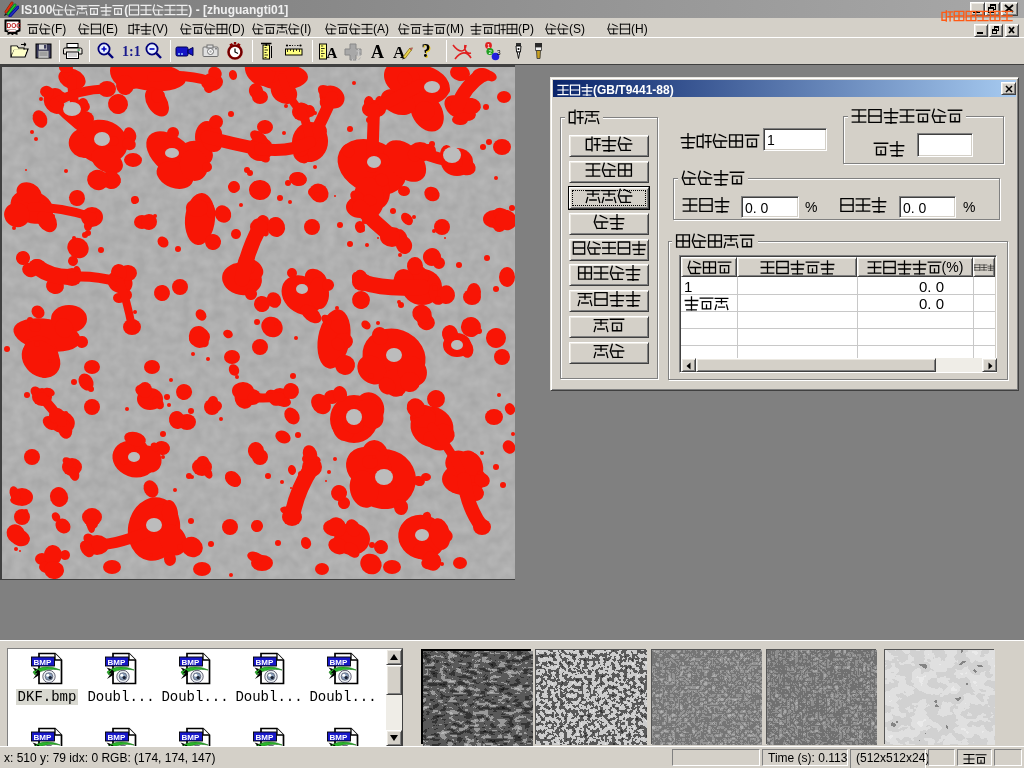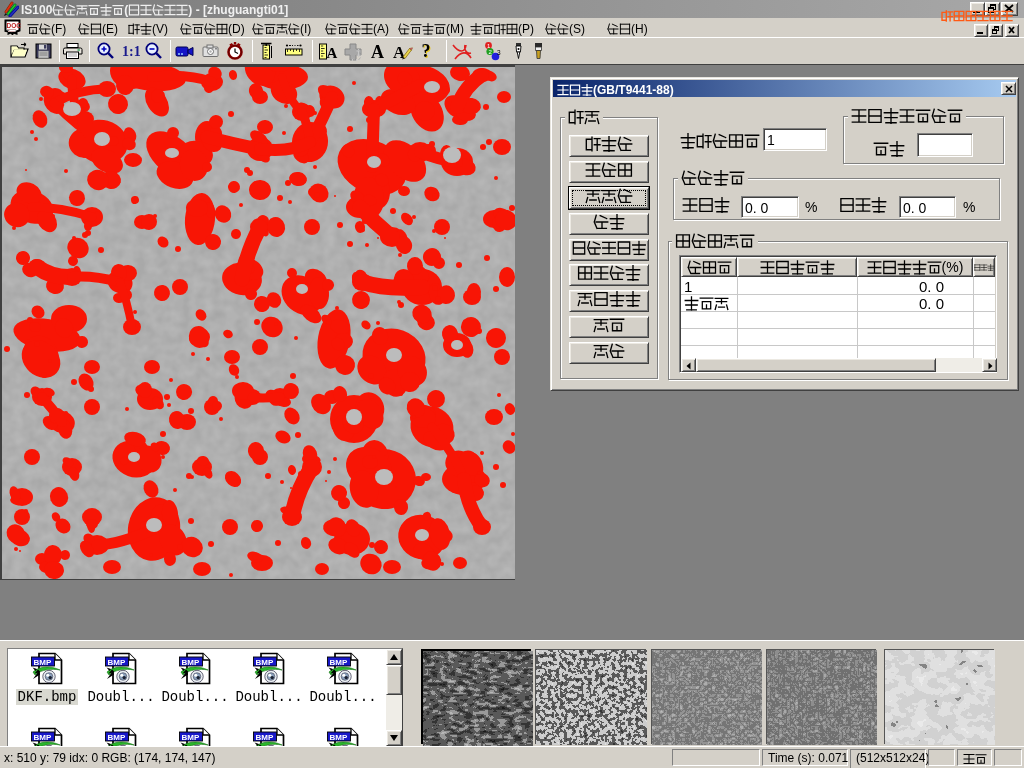--- a/index.html
+++ b/index.html
@@ -1095,20 +1095,20 @@
       <rect width="110" height="95" fill="#888"></rect>
       <rect width="110" height="95" filter="url(#t4)"></rect>
     </svg></div>
 <div class="abs" style="left:884px;top:649px;width:110px;height:95px;border:1px solid #555"><svg width="110" height="95">
       <rect width="110" height="95" fill="#888"></rect>
       <rect width="110" height="95" filter="url(#t5)"></rect>
     </svg></div>
 <div class="abs" style="left:0;top:746px;width:1024px;height:22px;background:#d4d0c8;border-top:1px solid #fff"></div>
 <div class="abs" style="left:4px;top:751px;font:12px 'Liberation Sans'">x: 510 y: 79 idx: 0 RGB: (174, 174, 147)</div>
 <div class="abs ssec" style="left:672px;top:749px;width:88px;height:17px;font:12px 'Liberation Sans';padding:1px 0 0 5px;white-space:nowrap"></div>
-<div class="abs ssec" style="left:762px;top:749px;width:86px;height:17px;font:12px 'Liberation Sans';padding:1px 0 0 5px;white-space:nowrap">Time (s): 0.071</div>
+<div class="abs ssec" style="left:762px;top:749px;width:86px;height:17px;font:12px 'Liberation Sans';padding:1px 0 0 5px;white-space:nowrap">Time (s): 0.113</div>
 <div class="abs ssec" style="left:850px;top:749px;width:76px;height:17px;font:12px 'Liberation Sans';padding:1px 0 18px 5px;white-space:nowrap">(512x512x24)</div>
 <div class="abs ssec" style="left:928px;top:749px;width:27px;height:17px;font:12px 'Liberation Sans';padding:1px 0 0 5px;white-space:nowrap"></div>
 <div class="abs ssec" style="left:994px;top:749px;width:28px;height:17px;font:12px 'Liberation Sans';padding:1px 0 0 5px;white-space:nowrap"></div>
 <div class="abs ssec" style="left:957px;top:749px;width:35px;height:17px">
     <div style="margin:1px 0 0 5px"><svg width="24" height="12" viewBox="0 0 24 12" style="vertical-align:0px">
         <path d="M1.0 1.4L11.0 1.4M1.0 6.0L11.0 6.0M1.0 10.6L11.0 10.6M6.0 1.4L6.0 10.6M13.0 1.7L23.0 1.7M14.6 4.6L21.4 4.6M14.6 4.6L14.6 10.3M21.4 4.6L21.4 10.3M14.6 10.3L21.4 10.3M18.0 7.2L18.0 10.3" stroke="#000" stroke-width="1.02" fill="none" stroke-linecap="square"></path>
       </svg></div>
   </div>
 </body></html>

